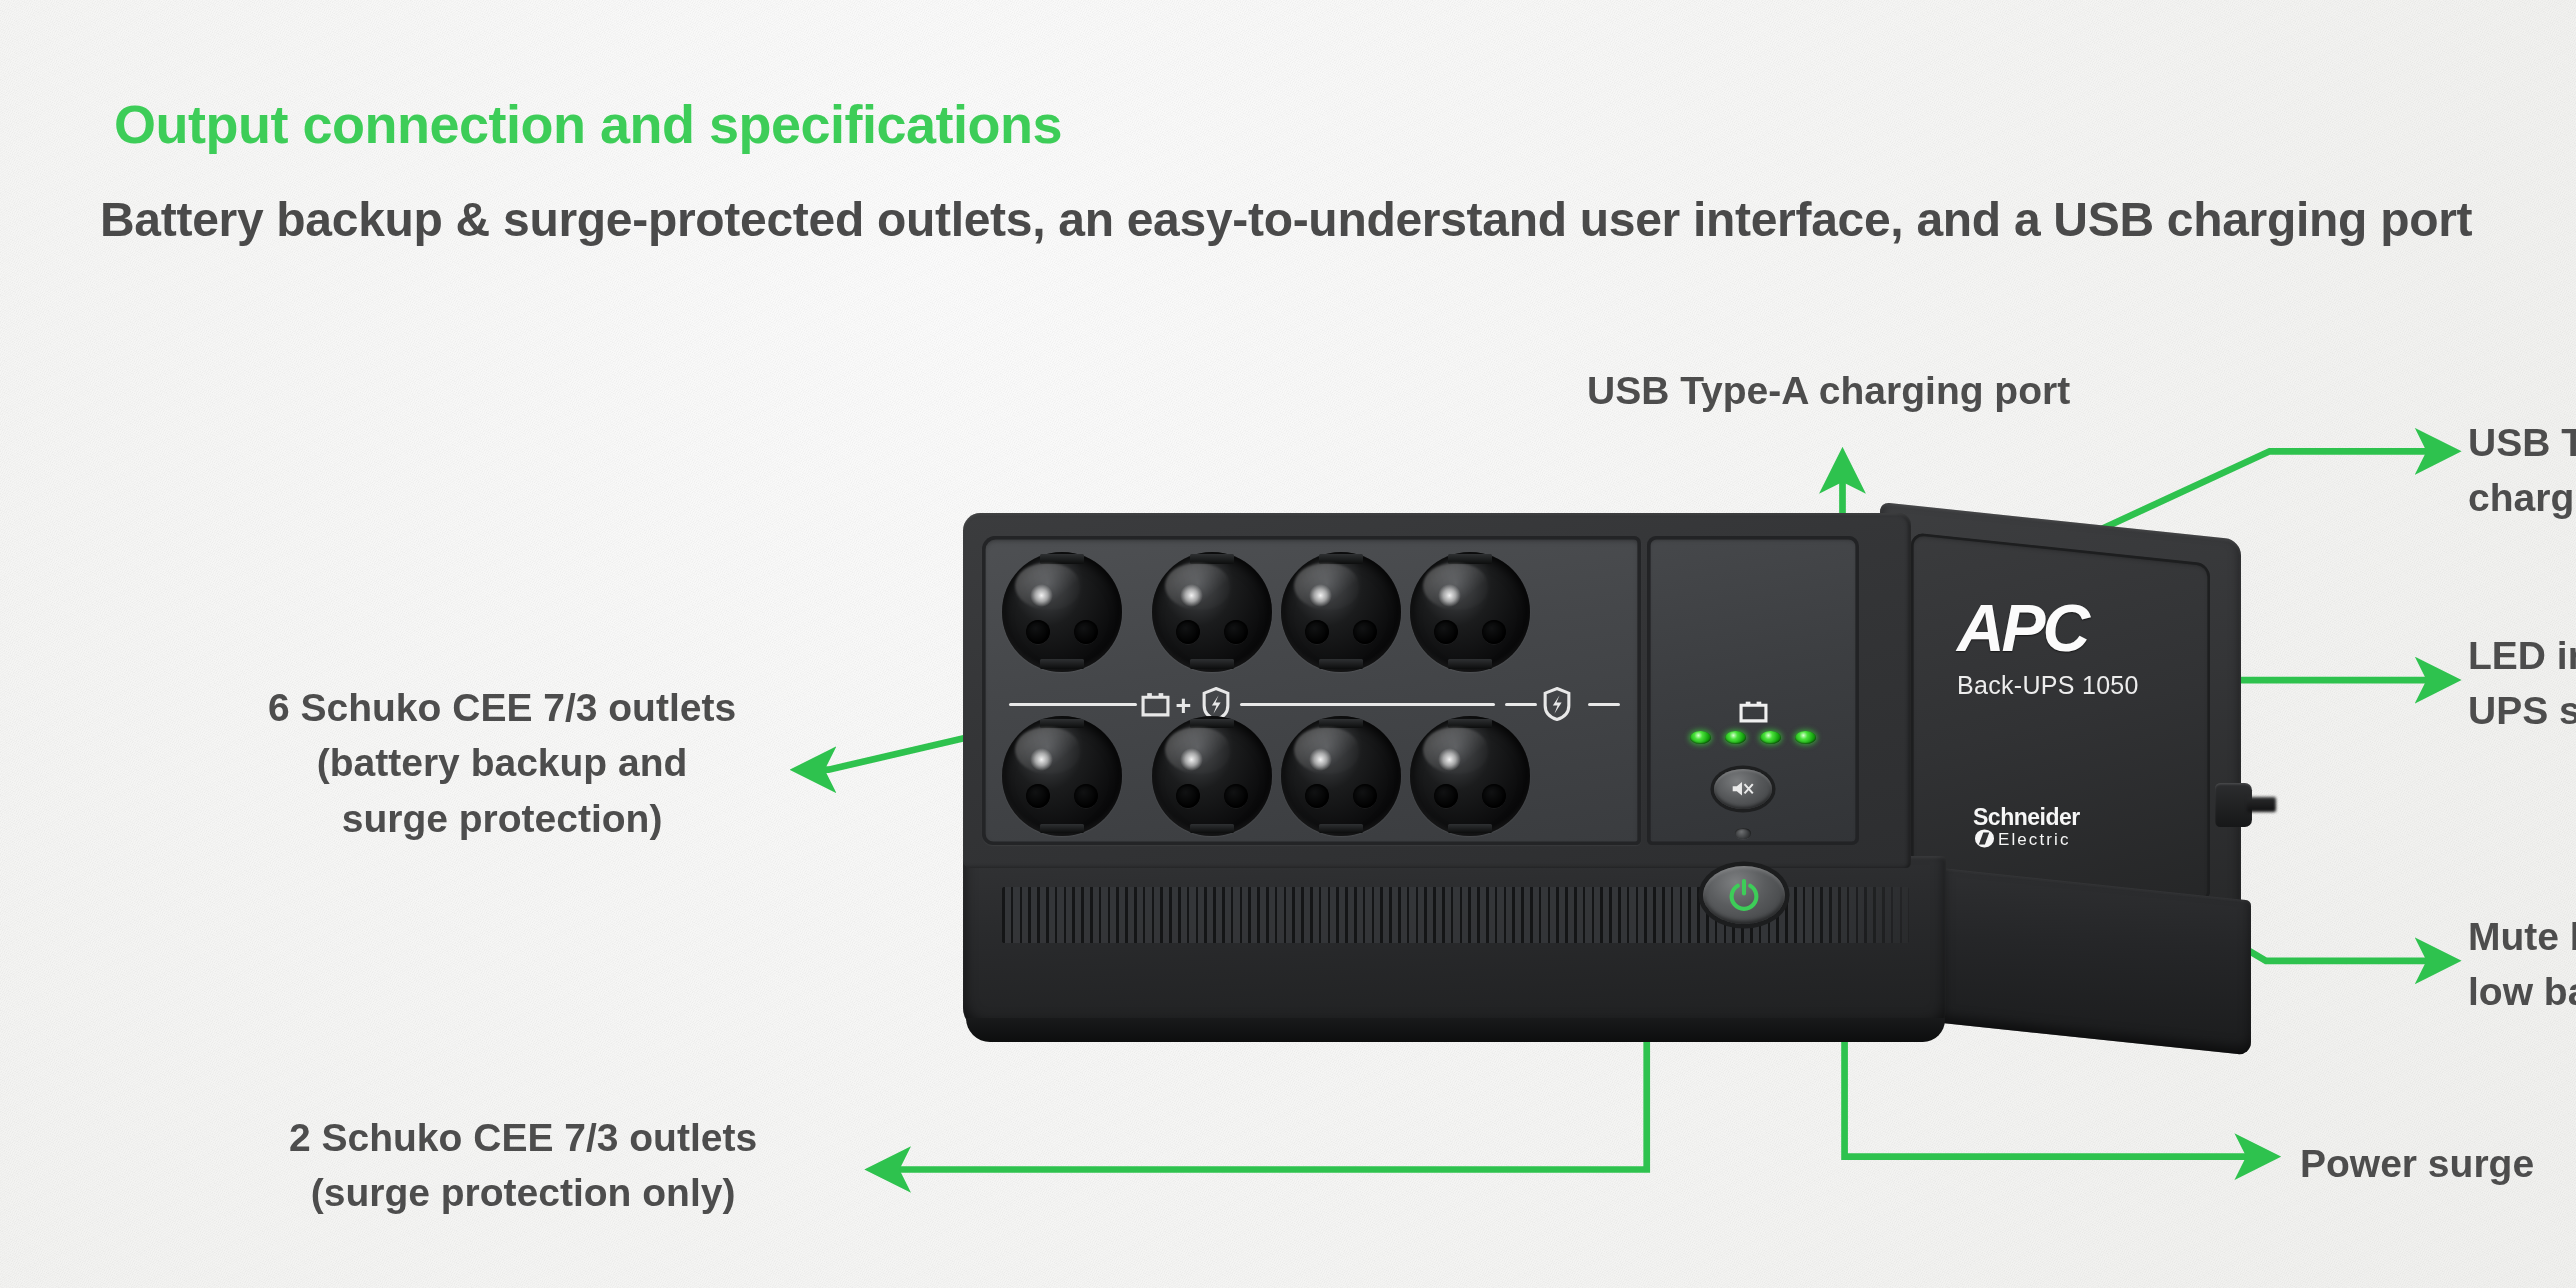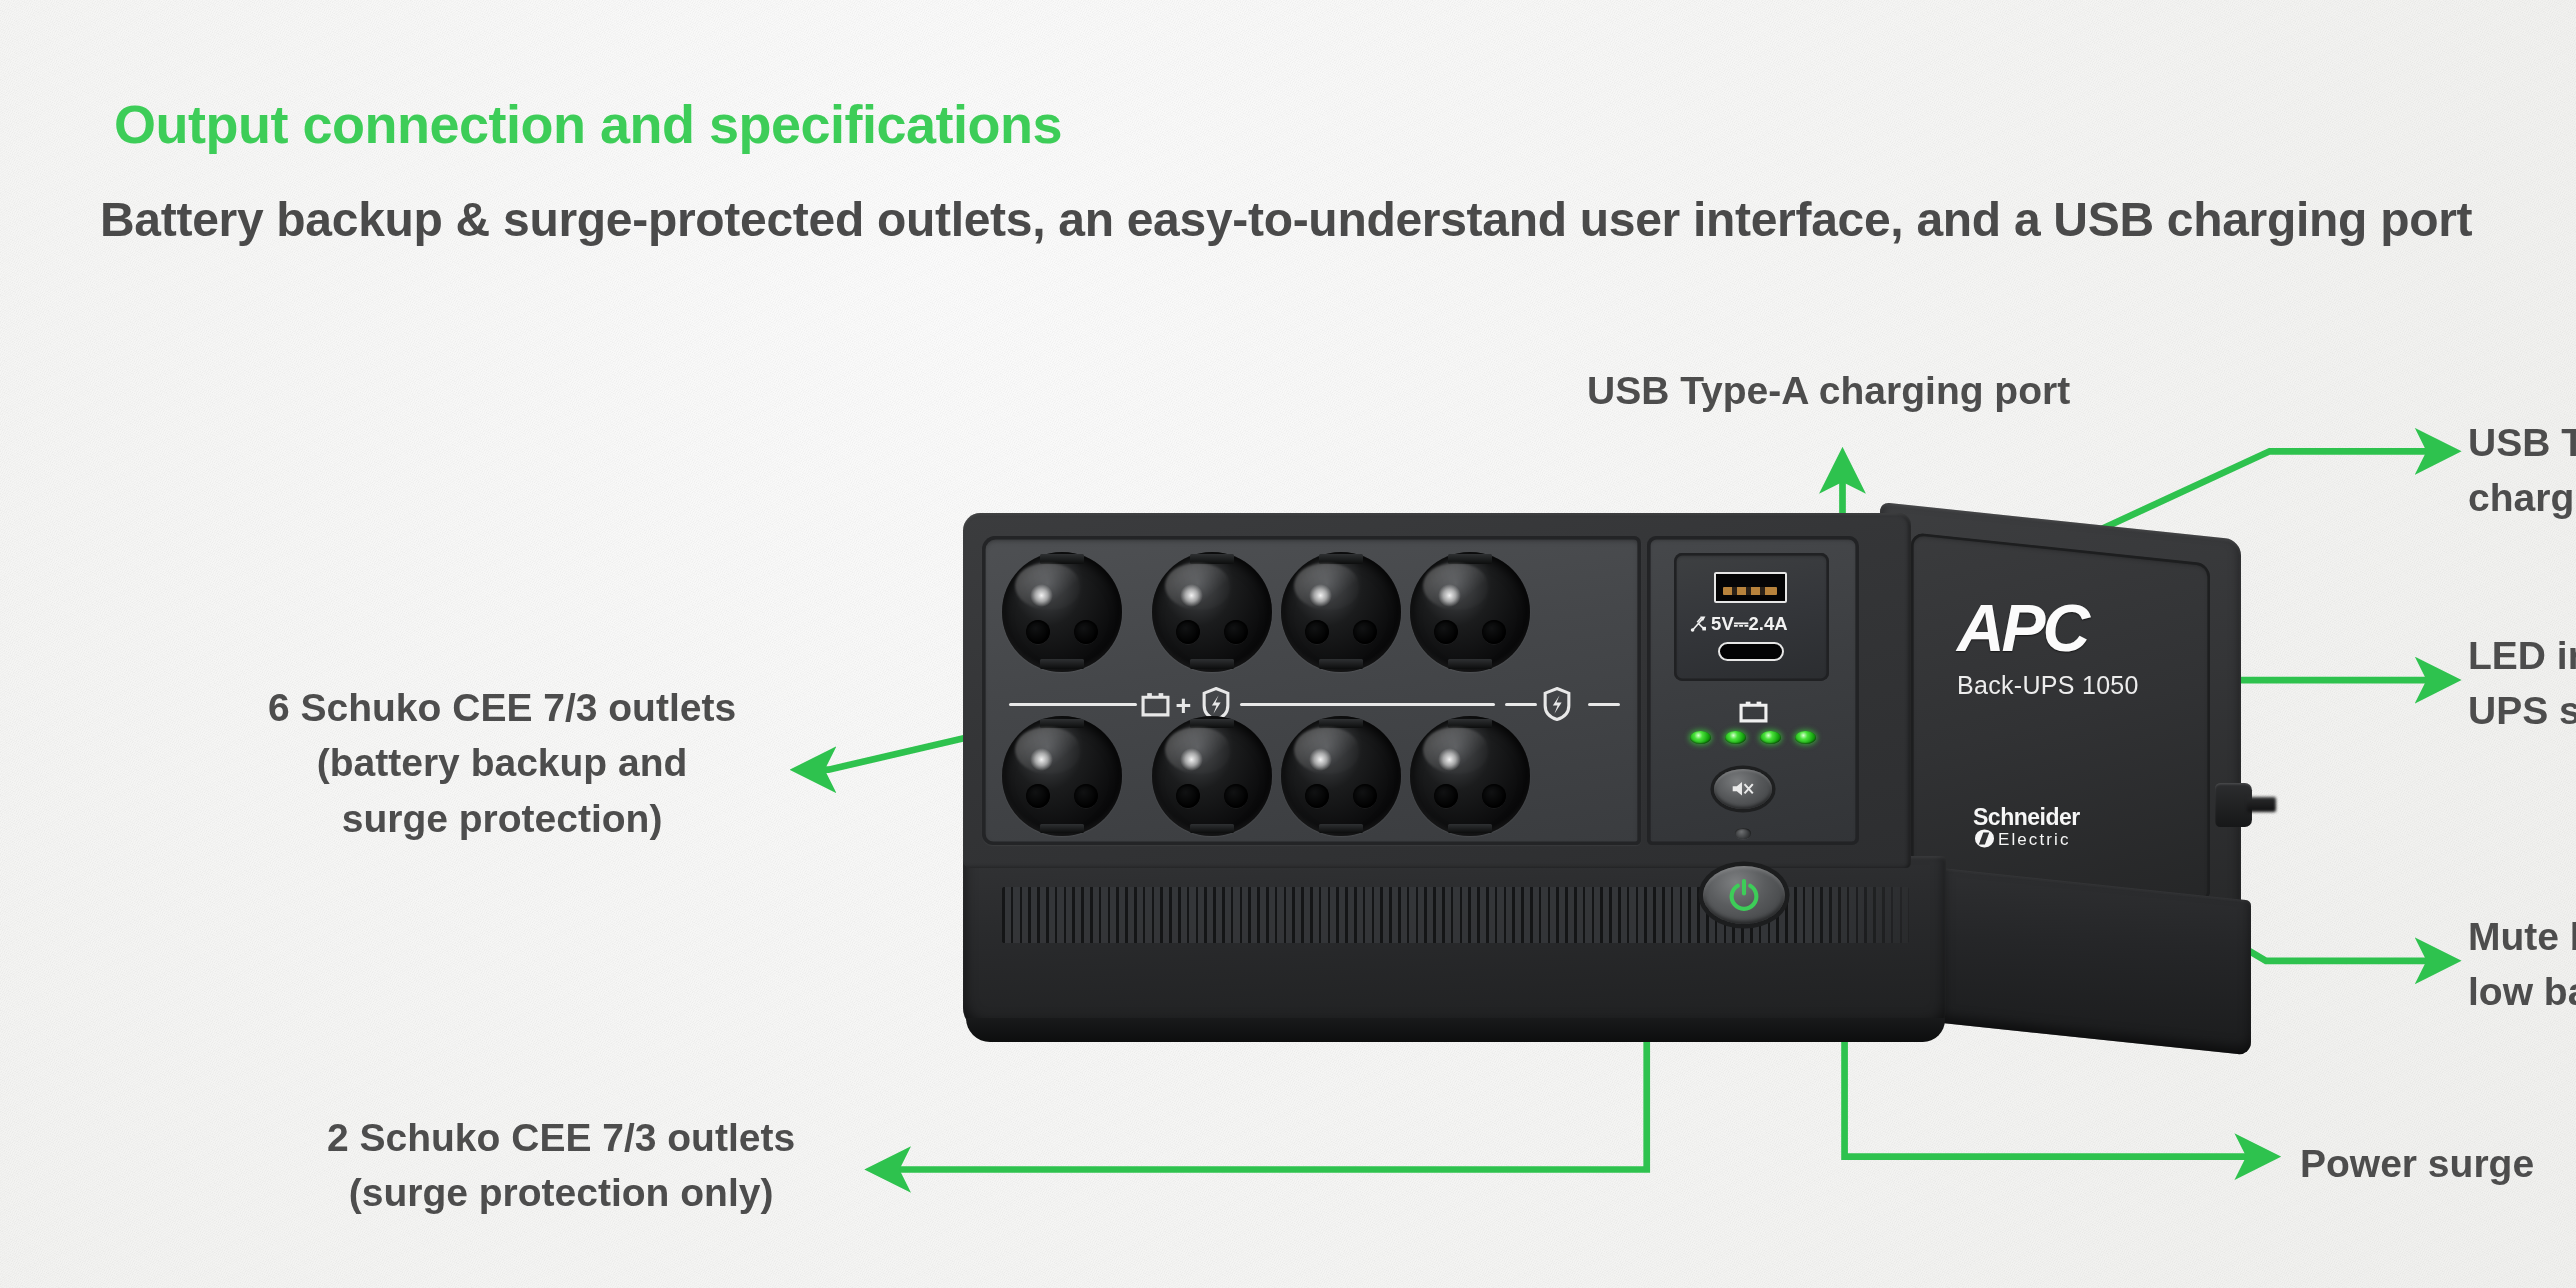--- a/index.html
+++ b/index.html
@@ -427,21 +427,21 @@
 
   <div class="anno right" style="left:2468px; top:909px;">Mute button to silent
 low battery alarm</div>
 
   <div class="anno right" style="left:2300px; top:1136px;">Power surge</div>
 
   <div class="anno left" style="left:268px; top:680px;">6 Schuko CEE 7/3 outlets
 (battery backup and
 surge protection)</div>
 
-  <div class="anno left" style="left:289px; top:1110px;margin-left:38px;">2 Schuko CEE 7/3 outlets
+  <div class="anno left" style="left:289px; top:1110px;">2 Schuko CEE 7/3 outlets
 (surge protection only)</div>
 
   <div id="device">
 
     <div class="brand-block">
       <div class="brand-inner"></div>
       <div class="brand-text">
         <div class="apc-logo">APC</div>
         <div class="model-text">Back-UPS 1050</div>
       </div>
@@ -533,37 +533,20 @@
         <div class="outlet" style="left:428px; top:180px;">
           <div class="gloss"></div>
           <div class="glint"></div>
           <div class="pin p1"></div>
           <div class="pin p2"></div>
         </div>
       </div>
 
       <div class="control-plate">
 
-        <div class="usb-recess">
-          <div class="usb-a">
-            <div class="usb-a-tongue"></div>
-          </div>
-          <div class="usb-rating">
-            <svg class="usb-trident" viewBox="0 0 34 34">
-              <path d="M6,28 L24,8" stroke="#f2f2f2" stroke-width="3" fill="none"></path>
-              <circle cx="5" cy="29" r="3.5" fill="#f2f2f2"></circle>
-              <path d="M17,17 L26,26" stroke="#f2f2f2" stroke-width="3" fill="none"></path>
-              <rect x="24" y="23" width="7" height="7" fill="#f2f2f2"></rect>
-              <path d="M14,14 L22,5" stroke="#f2f2f2" stroke-width="3" fill="none"></path>
-              <path d="M20,3 L30,3 L25,12 Z" fill="#f2f2f2"></path>
-            </svg>
-            <span>5V⎓2.4A</span>
-          </div>
-          <div class="usb-c"></div>
-        </div>
 
         <svg class="batt-glyph" viewBox="0 0 56 44">
           <path d="M4,10 H52 V40 H4 Z" fill="none" stroke="#f0f0f0" stroke-width="6"></path>
           <rect x="13" y="3" width="9" height="8" fill="#f0f0f0"></rect>
           <rect x="34" y="3" width="9" height="8" fill="#f0f0f0"></rect>
         </svg>
 
         <div class="led-row">
           <div class="led"></div>
           <div class="led"></div>

